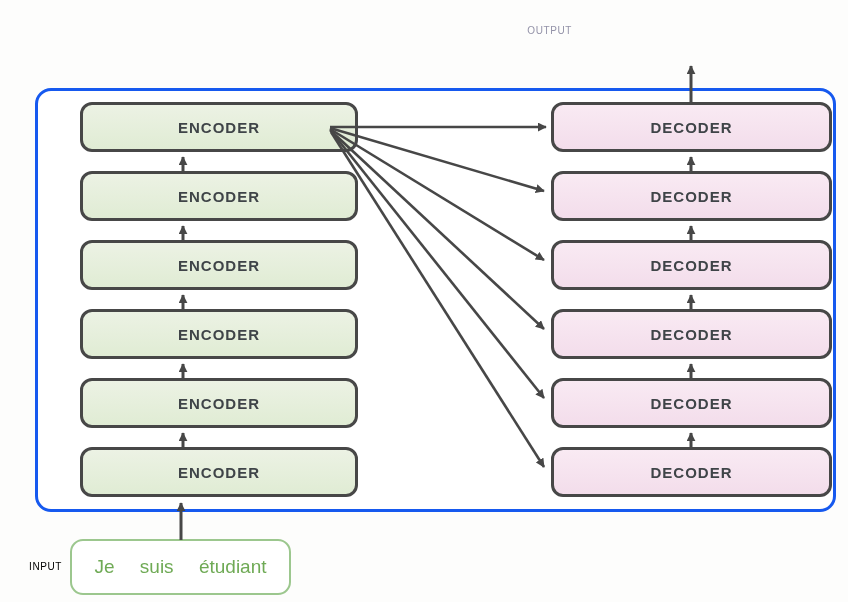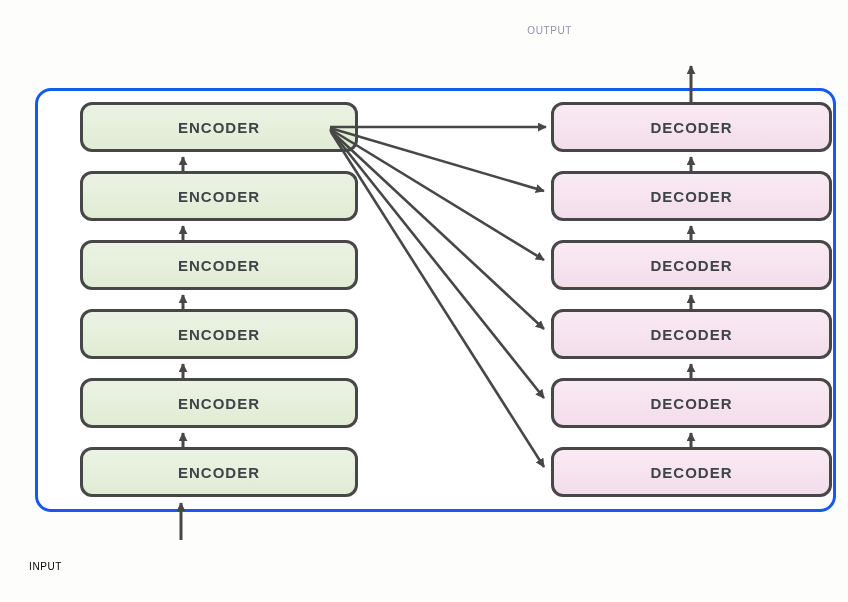--- a/index.html
+++ b/index.html
@@ -124,20 +124,21 @@
   <div class="block decoder" style="top:102px">DECODER</div>
   <div class="block decoder" style="top:171px">DECODER</div>
   <div class="block decoder" style="top:240px">DECODER</div>
   <div class="block decoder" style="top:309px">DECODER</div>
   <div class="block decoder" style="top:378px">DECODER</div>
   <div class="block decoder" style="top:447px">DECODER</div>
 
   <div class="side-label output-label">OUTPUT</div>
 
   <div class="side-label input-label">INPUT</div>
+  <div class="io-box input-box">Je suis étudiant</div>
 
   <svg class="arrows" width="848" height="602" viewBox="0 0 848 602">
     <defs>
       <marker id="ah" markerWidth="10" markerHeight="9" refX="8.2" refY="4.5" orient="auto" markerUnits="userSpaceOnUse">
         <path d="M0,0 L9,4.5 L0,9 Z" fill="#474747"></path>
       </marker>
     </defs>
 
     <line class="arrow-line w3" x1="181" y1="540" x2="181" y2="503" marker-end="url(#ah)"></line>
 

